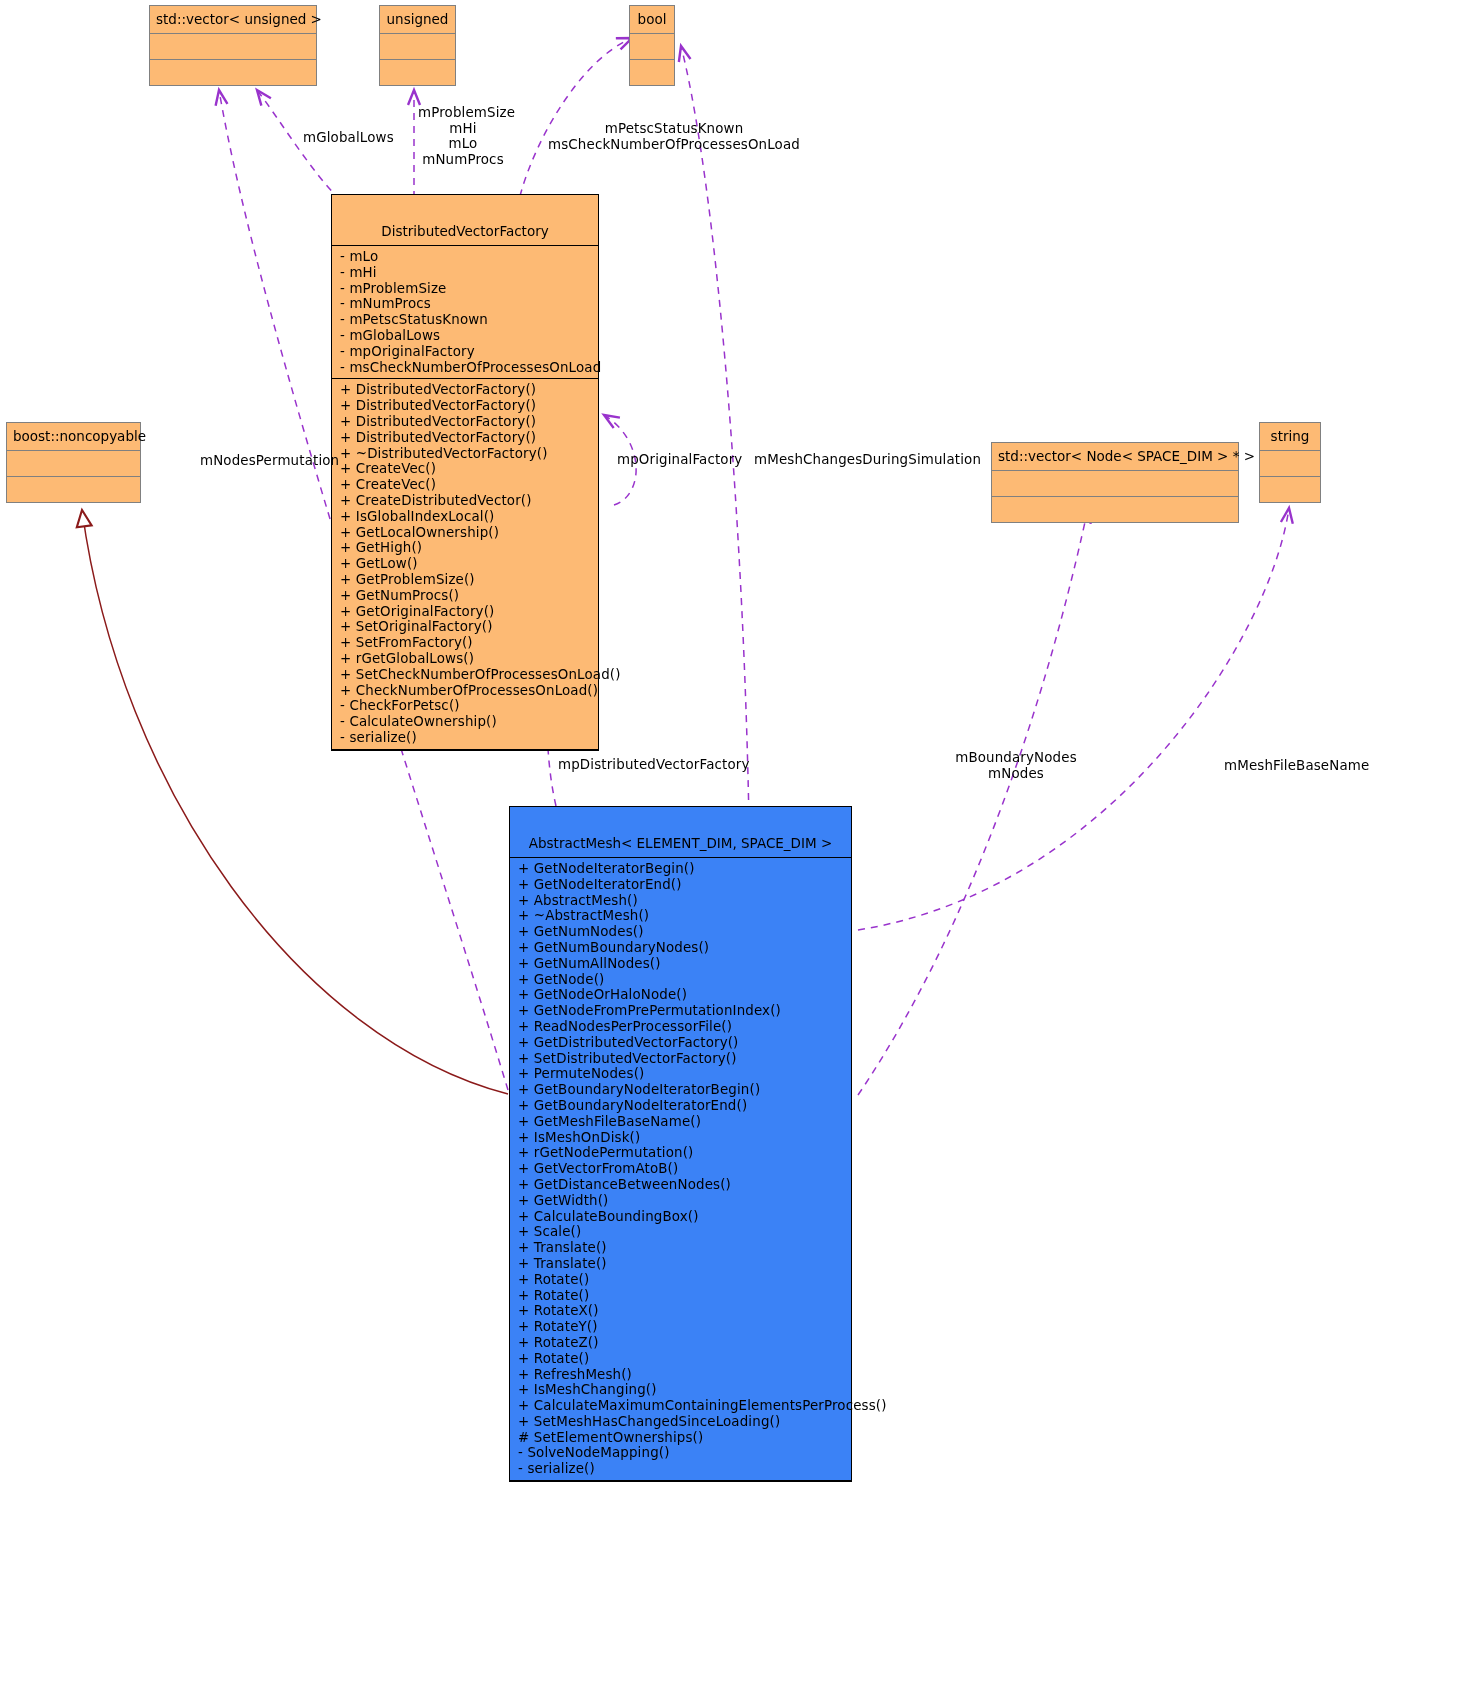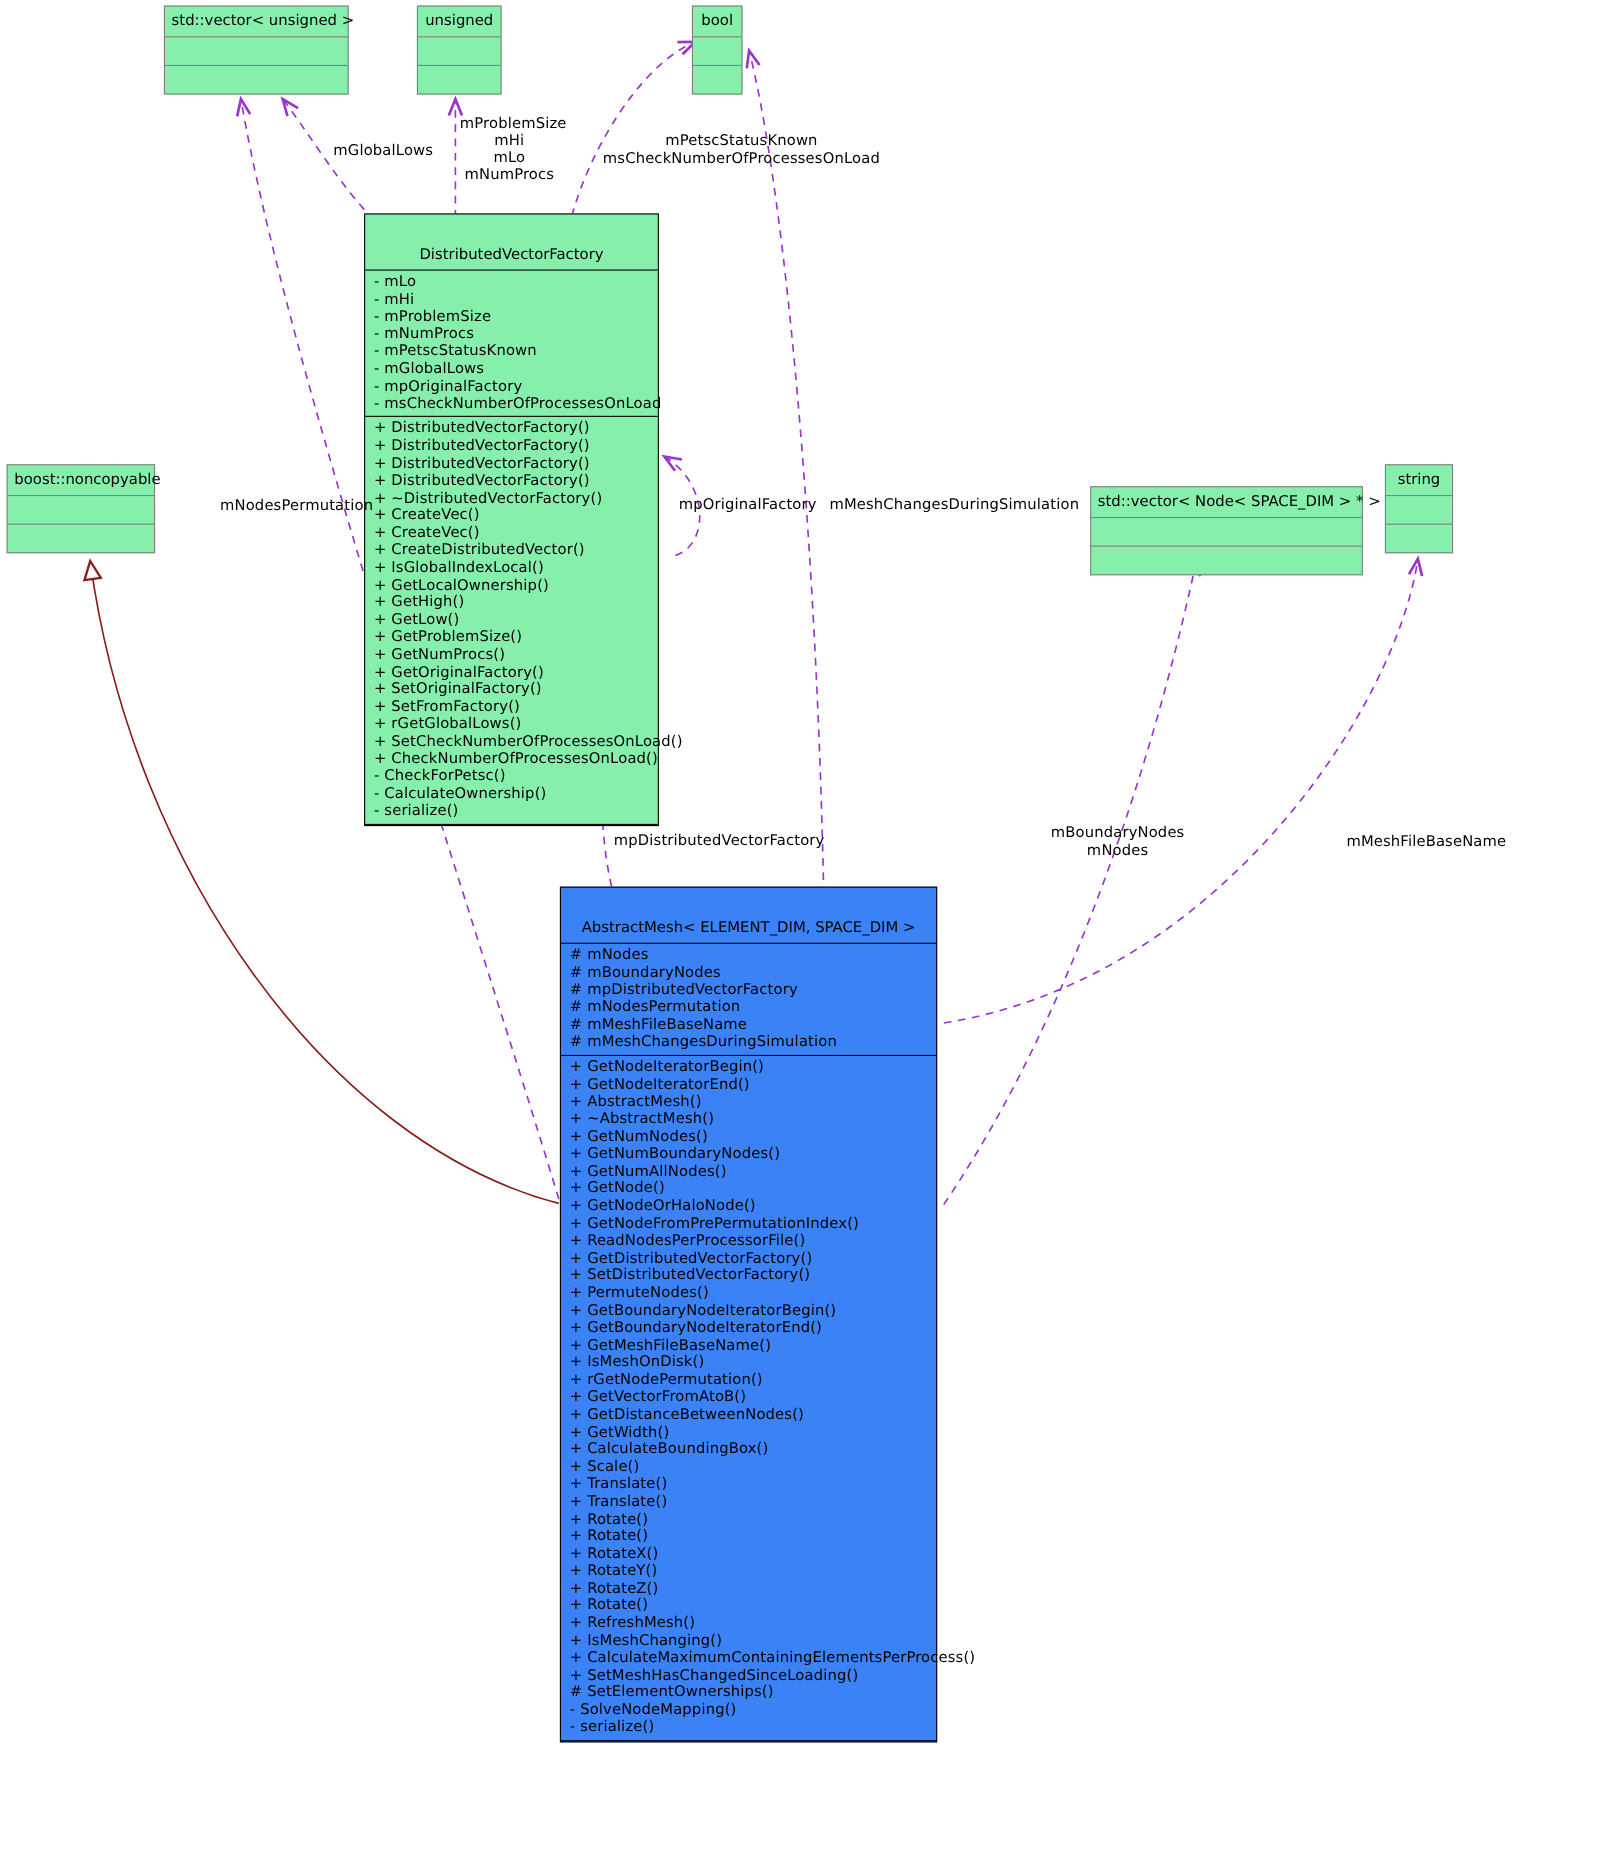--- a/index.html
+++ b/index.html
@@ -24,21 +24,21 @@
     position: absolute;
     left: 0; top: 0;
     width: 1464px;
     height: 1688px;
     pointer-events: none;
   }
   .umlbox {
     position: absolute;
     box-sizing: border-box;
     border: 1px solid #808080;
-    background: #86efac;
+    background: #fdba74;
     font-size: 13.5px;
     color: #000000;
   }
   .umlbox.solid {
     border: 1px solid #000000;
   }
   .umlbox.shaded {
     background: #3b82f6;
     border: 1px solid #000000;
   }
@@ -191,28 +191,20 @@
         <div class="uml-row">+ SetCheckNumberOfProcessesOnLoad()</div>
         <div class="uml-row">+ CheckNumberOfProcessesOnLoad()</div>
         <div class="uml-row">- CheckForPetsc()</div>
         <div class="uml-row">- CalculateOwnership()</div>
         <div class="uml-row">- serialize()</div>
       </div>
   </div>
 
   <div class="umlbox shaded" style="left:509px; top:806px; width:343px;">
     <div class="uml-title">AbstractMesh&lt; ELEMENT_DIM, SPACE_DIM &gt;</div>
-    <div class="uml-section" id="mesh-attrs">
-        <div class="uml-row"># mNodes</div>
-        <div class="uml-row"># mBoundaryNodes</div>
-        <div class="uml-row"># mpDistributedVectorFactory</div>
-        <div class="uml-row"># mNodesPermutation</div>
-        <div class="uml-row"># mMeshFileBaseName</div>
-        <div class="uml-row"># mMeshChangesDuringSimulation</div>
-      </div>
     <div class="uml-section last" id="mesh-ops">
         <div class="uml-row">+ GetNodeIteratorBegin()</div>
         <div class="uml-row">+ GetNodeIteratorEnd()</div>
         <div class="uml-row">+ AbstractMesh()</div>
         <div class="uml-row">+ ~AbstractMesh()</div>
         <div class="uml-row">+ GetNumNodes()</div>
         <div class="uml-row">+ GetNumBoundaryNodes()</div>
         <div class="uml-row">+ GetNumAllNodes()</div>
         <div class="uml-row">+ GetNode()</div>
         <div class="uml-row">+ GetNodeOrHaloNode()</div>

